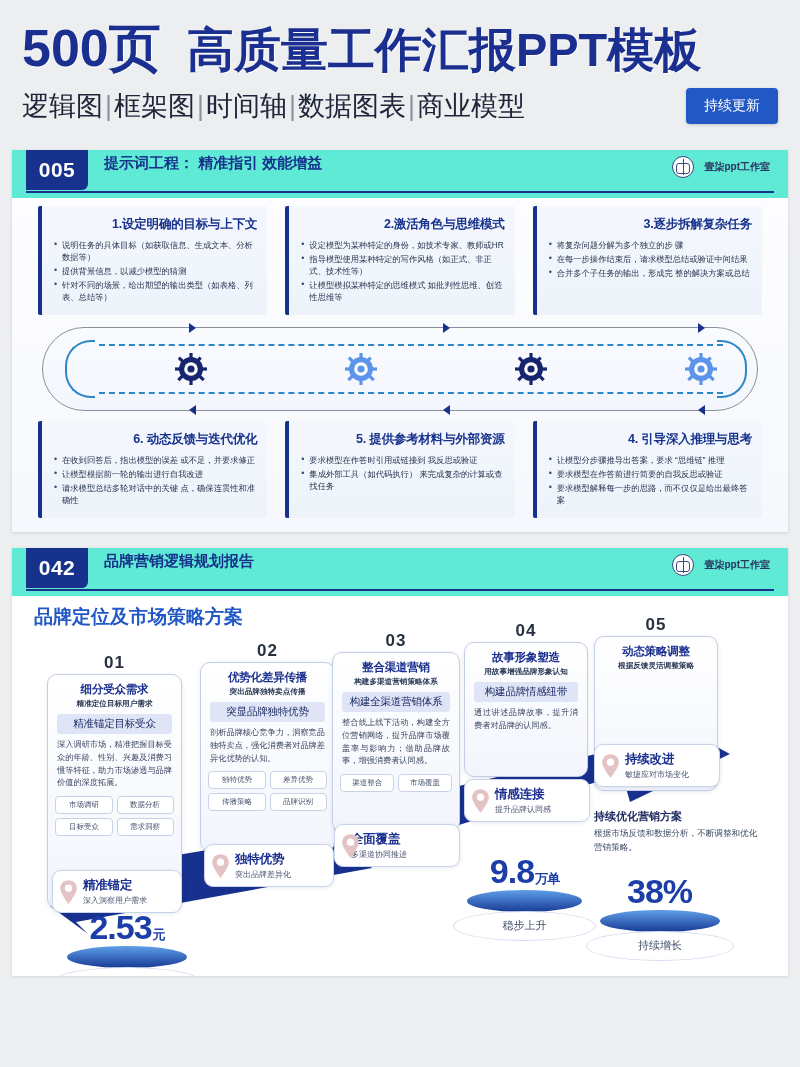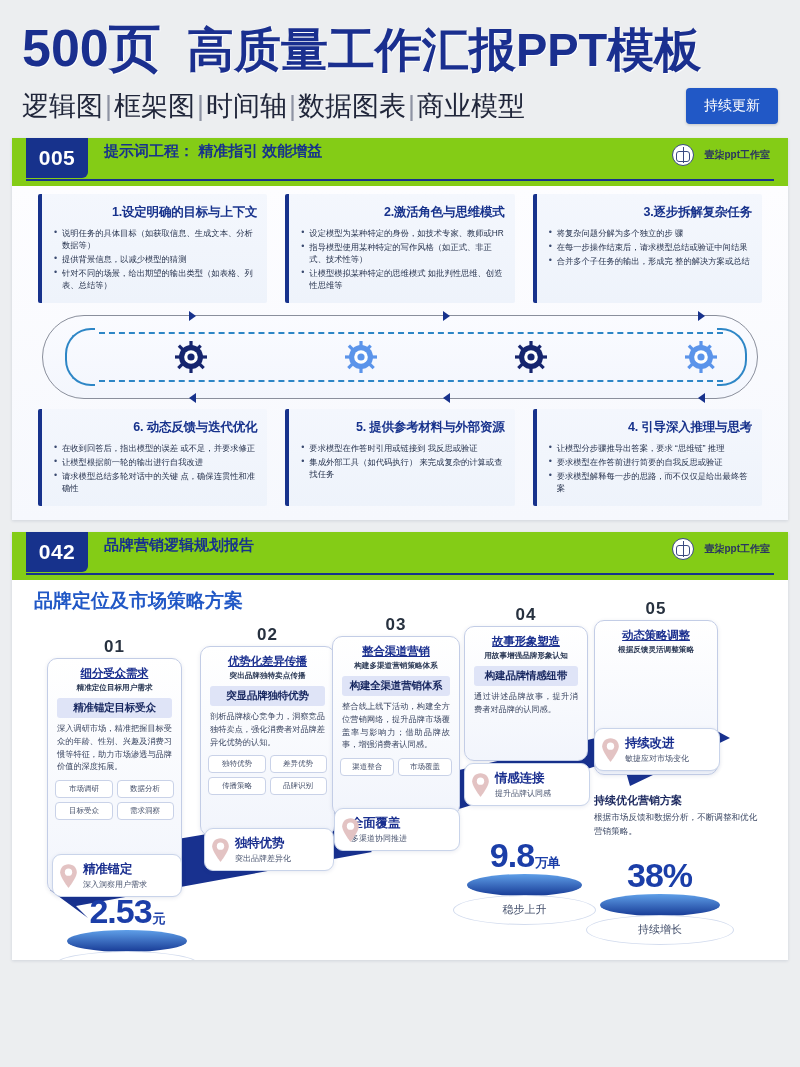--- a/index.html
+++ b/index.html
@@ -23,21 +23,21 @@
   .banner-sub { font-size: 27px; color: #20263a; letter-spacing: 0px; white-space: nowrap; }
   .banner-sub .sep { color: #8e93a3; font-weight: 300; margin: 0 2px; }
   .badge-update {
     background: #2158c6; color: #fff; font-size: 14px;
     padding: 9px 18px; border-radius: 4px; white-space: nowrap;
     box-shadow: 0 1px 3px rgba(0,0,0,.18);
   }
 
   
   .card {
-    background: #84cc16; margin: 4px 12px 12px 12px; position: relative;
+    background: #5eead4; margin: 16px 12px 12px 12px; position: relative;
     box-shadow: 0 1px 3px rgba(20,30,70,.12);
     overflow: hidden;
   }
   .card-head { position: relative; height: 48px; }
   .card-num {
     position: absolute; left: 14px; top: 0;
     width: 62px; height: 40px; background: #17328c; color: #fff;
     font-size: 21px; font-weight: 700; letter-spacing: .5px;
     display: flex; align-items: center; justify-content: center;
     border-radius: 0 0 6px 0;
@@ -125,25 +125,25 @@
     position: absolute;
     background: linear-gradient(180deg,#ffffff 0%, #f2f5fc 100%);
     border: 1.2px solid #c3cde6; border-radius: 10px;
     box-shadow: 0 1px 4px rgba(30,50,110,.10);
     padding: 7px 7px 6px 7px;
   }
   .pnum {
     position: absolute; top: -22px; left: 0; right: 0; text-align: center;
     font-size: 17px; font-weight: 700; color: #27313f; letter-spacing: 1px;
   }
-  .ph { font-size: 11.5px; font-weight: 800; color: #1a2f8f; text-align: center; letter-spacing: -.2px; text-decoration: underline; }
+  .ph { font-size: 11.5px; font-weight: 800; color: #1a2f8f; text-align: center; letter-spacing: -.2px; }
   .psub { font-size: 7.6px; font-weight: 700; color: #2c3a56; text-align: center; margin-top: 2px; }
   .pband {
     margin: 5px 2px 5px 2px; background: #dfe4f7; border-radius: 3px;
-    font-size: 10.5px; font-weight: 700; color: #15255e; text-align: center; padding: 3px 2px;
+    font-size: 10.5px; font-weight: 400; color: #15255e; text-align: center; padding: 3px 2px;
     letter-spacing: -.2px;
   }
   .pbody { font-size: 8.2px; color: #3a4560; line-height: 1.55; text-align: justify; padding: 0 2px; }
   .ptags { display: flex; flex-wrap: wrap; gap: 4px; margin-top: 6px; justify-content: center; }
   .ptag {
     border: 1px solid #c9d2e8; border-radius: 4px; background: #fff;
     font-size: 7.5px; color: #46516b; padding: 3px 0; width: 48%; text-align: center;
   }
 
   

